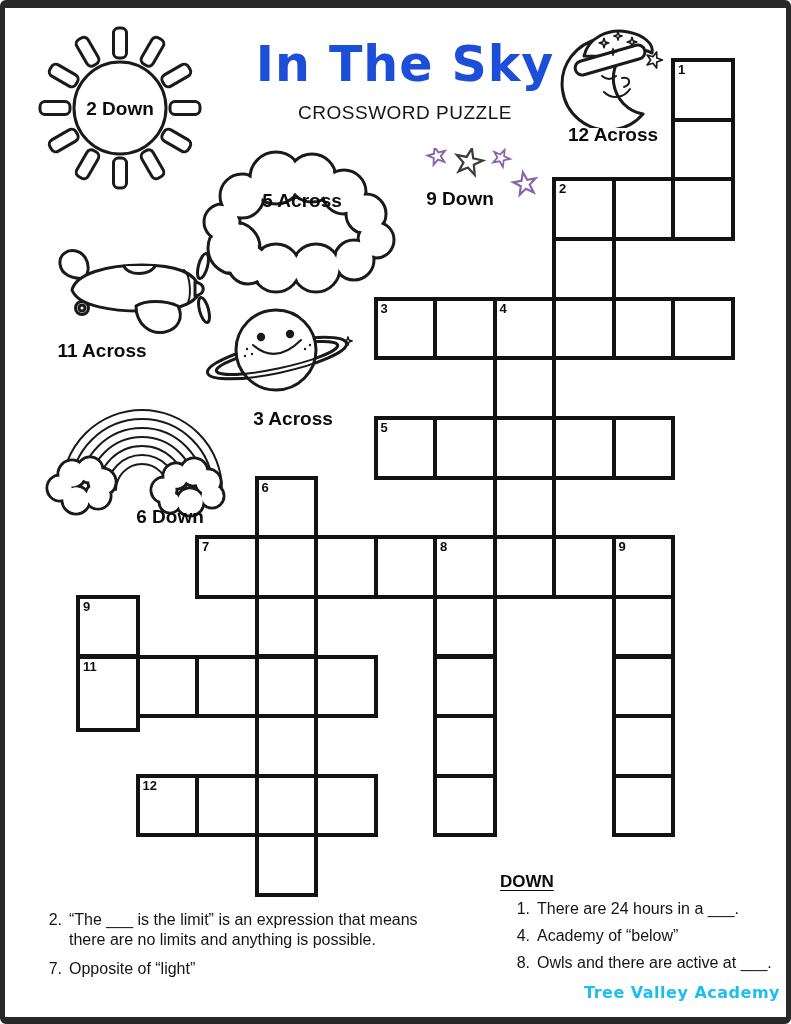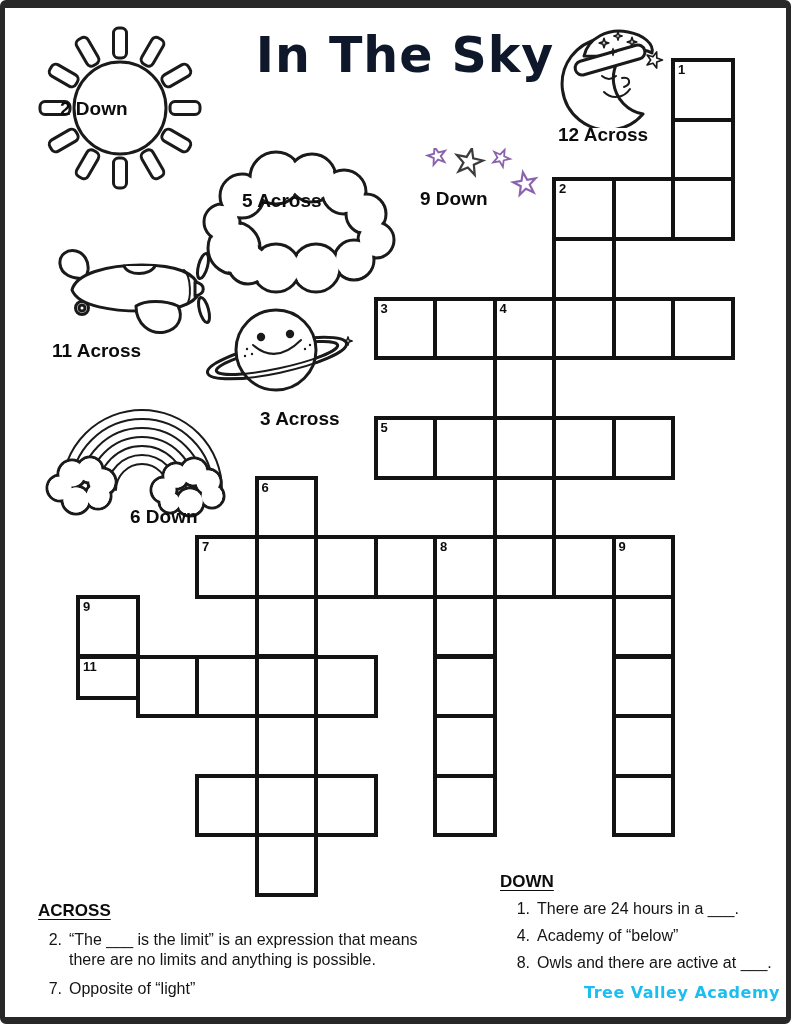--- a/index.html
+++ b/index.html
@@ -2,27 +2,27 @@
 <html><head>
 <meta charset="utf-8">
 <style>
   html,body{margin:0;padding:0;background:#ffffff;}
   .page{position:relative;width:791px;height:1024px;background:#fff;overflow:hidden;
         font-family:"Liberation Sans","DejaVu Sans",sans-serif;color:#111;}
   .frame{position:absolute;inset:0;border:5px solid #282828;border-top-width:8px;border-bottom-width:7px;
          border-radius:6px;pointer-events:none;z-index:50;}
 
   .title-wrap{position:absolute;left:225px;top:28px;width:360px;text-align:center;z-index:5;}
-  .title-wrap h1{margin:0;font-family:"DejaVu Sans",sans-serif;font-size:49px;font-weight:900;
-                 letter-spacing:1px;line-height:56px;color:#0f172a;}
+  .title-wrap h1{margin:9px;font-family:"DejaVu Sans",sans-serif;font-size:49px;font-weight:900;
+                 letter-spacing:1px;line-height:56px;color:#1d4ed8;}
   .subtitle{font-size:19px;letter-spacing:0.5px;color:#151515;margin-top:0;}
 
   .ill{position:absolute;z-index:2;}
   .ill svg{display:block;}
-  .ill-label{position:absolute;font-weight:bold;font-size:19px;color:#0c0c0c;z-index:6;
+  .ill-label{position:absolute;font-weight:bold;font-size:19px;color:#0c0c0c;text-align:center;z-index:6;
              white-space:nowrap;}
 
   .grid-layer{position:absolute;inset:0;z-index:10;}
   .cell{position:absolute;background:#fff;border:4px solid #131313;box-sizing:border-box;}
   .cellnum{position:absolute;top:0px;left:3px;font-size:13px;font-weight:bold;color:#0c0c0c;line-height:16px;}
 
   .clues{position:absolute;z-index:5;}
   .clues-across{left:38px;top:901px;width:385px;}
   .clues-down{left:500px;top:872px;width:280px;}
   .clue-header{font-size:17px;font-weight:bold;color:#0c0c0c;text-decoration:underline;text-underline-offset:3px;}
@@ -39,20 +39,21 @@
   .erase{fill:#fff;stroke:none;}
 </style>
 </head>
 <body>
 
 <div class="page">
   <div class="frame"></div>
 
   <div class="title-wrap">
     <h1>In The Sky</h1>
+    <div class="subtitle">CROSSWORD PUZZLE</div>
   </div>
 
   <svg width="0" height="0" style="position:absolute">
     <defs>
       <path id="star5" d="M10 -6 L12.4 0.8 L19.5 0.9 L13.8 5.2 L15.9 12.1 L10 8 L4.1 12.1 L6.2 5.2 L0.5 0.9 L7.6 0.8 Z" transform="translate(-10,-4)"></path>
       <path id="sparkle" d="M0 -6 L1.4 -1.4 L6 0 L1.4 1.4 L0 6 L-1.4 1.4 L-6 0 L-1.4 -1.4 Z"></path>
     </defs>
   </svg>
 
   <div class="ill" style="left:37px;top:22px;">
@@ -199,21 +200,21 @@
       <circle cx="85" cy="31" r="4.2" fill="#1a1a1a"></circle>
       <path class="ink-thin" d="M48 42 Q71 62 96 37" stroke-width="3"></path>
       <circle cx="42" cy="46" r="1.2" fill="#1a1a1a"></circle>
         <circle cx="47" cy="51" r="1.2" fill="#1a1a1a"></circle>
         <circle cx="40" cy="53" r="1.2" fill="#1a1a1a"></circle>
       <circle cx="100" cy="46" r="1.2" fill="#1a1a1a"></circle>
         <circle cx="105" cy="42" r="1.2" fill="#1a1a1a"></circle>
       <use href="#sparkle" class="ink-thin" transform="translate(143,38) scale(0.7)" stroke-width="1.4"></use>
     </svg>
   </div>
-  <div class="ill-label" style="left:260px;top:408px;width:100px;">3 Across</div>
+  <div class="ill-label" style="left:243px;top:408px;width:100px;">3 Across</div>
 
   <div class="ill" style="left:42px;top:390px;">
     <svg width="196" height="128" viewBox="0 0 196 128">
       <path class="ink-thin" d="M20 100 A80 80 0 0 1 180 100" stroke-width="3"></path>
       <path class="ink-thin" d="M29 100 A71 71 0 0 1 171 100" stroke-width="1.6"></path>
       <path class="ink-thin" d="M38 100 A62 62 0 0 1 162 100" stroke-width="1.6"></path>
       <path class="ink-thin" d="M47 100 A53 53 0 0 1 153 100" stroke-width="1.6"></path>
       <path class="ink-thin" d="M56 100 A44 44 0 0 1 144 100" stroke-width="1.6"></path>
       <path class="ink-thin" d="M65 100 A35 35 0 0 1 135 100" stroke-width="1.6"></path>
       <path class="ink-thin" d="M74 100 A26 26 0 0 1 126 100" stroke-width="2.4"></path>
@@ -301,42 +302,44 @@
       <div class="cell" style="left: 552px; top: 535.2px; width: 63.5px; height: 63.65px;"></div>
       <div class="cell" style="left: 611.5px; top: 535.2px; width: 63.5px; height: 63.65px;">
         <span class="cellnum">9</span>
       </div>
       <div class="cell" style="left: 76px; top: 594.85px; width: 63.5px; height: 63.65px;">
         <span class="cellnum">9</span>
       </div>
       <div class="cell" style="left: 254.5px; top: 594.85px; width: 63.5px; height: 63.65px;"></div>
       <div class="cell" style="left: 433px; top: 594.85px; width: 63.5px; height: 63.65px;"></div>
       <div class="cell" style="left: 611.5px; top: 594.85px; width: 63.5px; height: 63.65px;"></div>
-      <div class="cell" style="left: 76px; top: 654.5px; width: 63.5px; height: 45px;">
+      <div class="cell" style="left: 76px; top: 654.5px; width: 63.5px; height: 77px;">
         <span class="cellnum">11</span>
       </div>
       <div class="cell" style="left: 135.5px; top: 654.5px; width: 63.5px; height: 63.65px;"></div>
       <div class="cell" style="left: 195px; top: 654.5px; width: 63.5px; height: 63.65px;"></div>
       <div class="cell" style="left: 254.5px; top: 654.5px; width: 63.5px; height: 63.65px;"></div>
       <div class="cell" style="left: 314px; top: 654.5px; width: 63.5px; height: 63.65px;"></div>
       <div class="cell" style="left: 433px; top: 654.5px; width: 63.5px; height: 63.65px;"></div>
       <div class="cell" style="left: 611.5px; top: 654.5px; width: 63.5px; height: 63.65px;"></div>
       <div class="cell" style="left: 254.5px; top: 714.15px; width: 63.5px; height: 63.65px;"></div>
       <div class="cell" style="left: 433px; top: 714.15px; width: 63.5px; height: 63.65px;"></div>
       <div class="cell" style="left: 611.5px; top: 714.15px; width: 63.5px; height: 63.65px;"></div>
+      <div class="cell" style="left: 135.5px; top: 773.8px; width: 63.5px; height: 63.65px;">
+        <span class="cellnum">12</span>
+      </div>
       <div class="cell" style="left: 195px; top: 773.8px; width: 63.5px; height: 63.65px;"></div>
       <div class="cell" style="left: 254.5px; top: 773.8px; width: 63.5px; height: 63.65px;"></div>
       <div class="cell" style="left: 314px; top: 773.8px; width: 63.5px; height: 63.65px;"></div>
       <div class="cell" style="left: 433px; top: 773.8px; width: 63.5px; height: 63.65px;"></div>
       <div class="cell" style="left: 611.5px; top: 773.8px; width: 63.5px; height: 63.65px;"></div>
       <div class="cell" style="left: 254.5px; top: 833.45px; width: 63.5px; height: 63.65px;"></div>
     </div>
 
   <div class="clues clues-across">
-    <div class="clue-header">ACROSS</div>
     <div class="clue">
       <span class="num">2.</span>
       <span class="txt">“The ___ is the limit” is an expression that means there are no limits and anything is possible.</span>
     </div>
     <div class="clue">
       <span class="num">7.</span>
       <span class="txt">Opposite of “light”</span>
     </div>
   </div>
 

